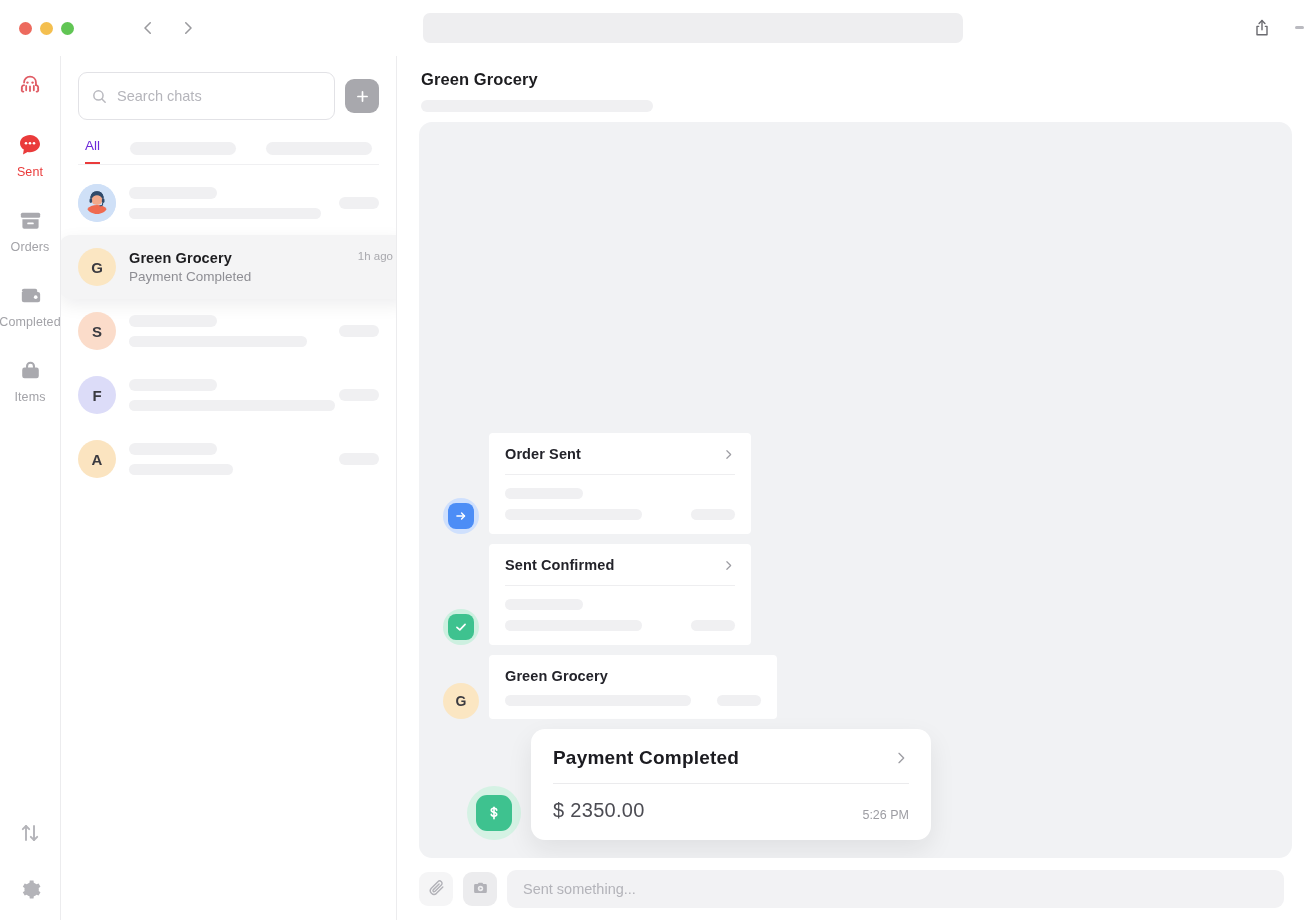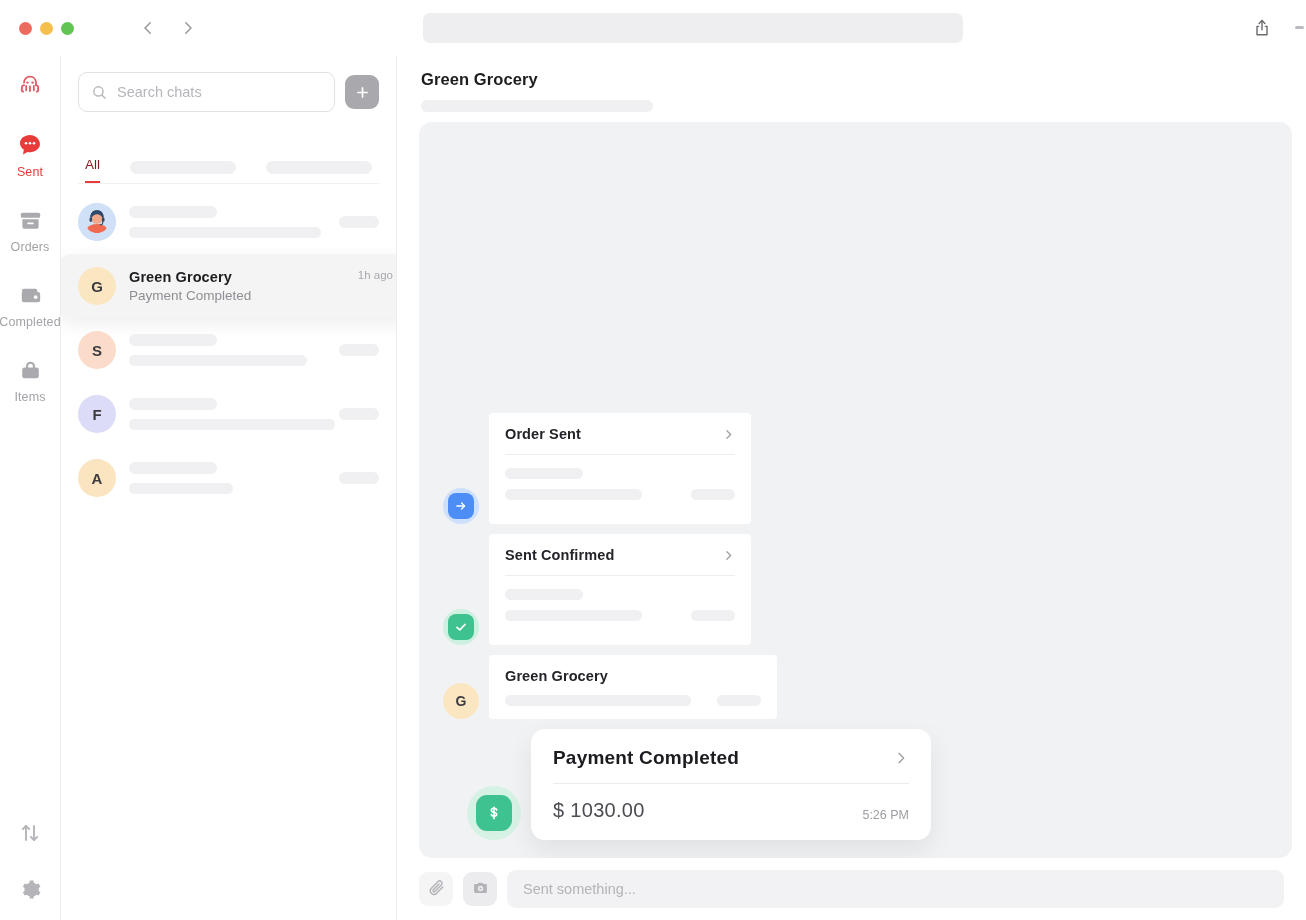--- a/index.html
+++ b/index.html
@@ -67,35 +67,35 @@
 
   
   .list {
     width: 336px; flex: 0 0 336px;
     border-right: 1px solid #ececee;
     background: #fff; position: relative;
     display: flex; flex-direction: column;
   }
   .search-row { display: flex; align-items: center; gap: 10px; padding: 16px 17px 0 17px; }
   .search-box {
-    flex: 1; height: 40px; border: 1px solid #e2e2e6; border-radius: 9px;
+    flex: 1; height: 48px; border: 1px solid #e2e2e6; border-radius: 9px;
     display: flex; align-items: center; gap: 9px; padding: 0 12px;
     background: #fff;
   }
   .search-box .sicon { color: #b9b9bf; display: flex; }
   .search-ph { font-size: 14.5px; color: #b5b5bb; }
   .add-btn {
     width: 34px; height: 34px; border-radius: 9px; background: #a8a8ad;
     color: #fff; display: flex; align-items: center; justify-content: center;
     font-size: 21px; font-weight: 300; line-height: 1; cursor: pointer;
   }
 
   .tabs { display: flex; align-items: flex-end; gap: 30px; padding: 18px 17px 0 24px; position: relative; }
   .tab { font-size: 13.5px; padding-bottom: 9px; cursor: pointer; }
-  .tab.active { color: #7f1d1d; border-bottom: 2.5px solid #ea3b3b; margin-top: 27px; }
+  .tab.active { color: #6d28d9; border-bottom: 2.5px solid #ea3b3b; }
   .tab-skel { height: 13px; border-radius: 7px; background: #f0f0f2; margin-bottom: 9px; }
   .tabs-rule { height: 1px; background: #f0f0f2; margin: 0 17px 0 17px; }
 
   .rows { flex: 1; overflow: hidden; padding-top: 6px; }
   .row { display: flex; align-items: center; gap: 13px; padding: 13px 17px; position: relative; }
   .row.selected {
     background: #f4f4f5; border-radius: 12px; margin: 0 -14px 0 -2px;
     padding-left: 19px; box-shadow: 0 6px 18px rgba(20,20,30,.07);
   }
   .av { width: 38px; height: 38px; border-radius: 50%; flex: 0 0 38px;
@@ -122,21 +122,21 @@
     padding: 0 24px;
   }
   .msgs { position: absolute; left: 24px; right: 24px; bottom: 18px; }
 
   .msg { display: flex; align-items: flex-end; gap: 10px; margin-bottom: 10px; }
   .badge-wrap { width: 36px; height: 36px; border-radius: 50%; flex: 0 0 36px;
                 display: flex; align-items: center; justify-content: center; }
   .badge { width: 26px; height: 26px; border-radius: 8px; display: flex;
            align-items: center; justify-content: center; color: #fff; }
 
-  .card { background: #fff; border-radius: 4px; padding: 13px 16px 24px 16px; min-width: 0; }
+  .card { background: #fff; border-radius: 4px; padding: 13px 16px 14px 16px; min-width: 0; }
   .card-head { display: flex; align-items: center; justify-content: space-between; gap: 16px; }
   .card-title { font-size: 14.5px; font-weight: 700; color: #23232a; letter-spacing: .1px; }
   .card-chev { color: #9d9da3; display: flex; }
   .card-rule { height: 1px; background: #eeeef0; margin: 12px 0 13px 0; }
   .card-skrow { display: flex; align-items: center; justify-content: space-between; gap: 16px; }
 
   .card.order { width: 262px; }
   .card.grocery { width: 288px; padding-bottom: 13px; }
 
   .card.payment {
@@ -450,21 +450,21 @@
               <div class="card-head">
                 <div class="pay-title">Payment Completed</div>
                 <span class="card-chev">
                   <svg width="16" height="16" viewBox="0 0 24 24" fill="none" stroke="currentColor" stroke-width="2" stroke-linecap="round" stroke-linejoin="round">
                       <polyline points="9 5 16 12 9 19"></polyline>
                     </svg>
                 </span>
               </div>
               <div class="pay-rule"></div>
               <div class="pay-bottom">
-                <div class="pay-amt">$ 1030.00</div>
+                <div class="pay-amt">$ 2350.00</div>
                 <div class="pay-time">5:26 PM</div>
               </div>
             </div>
           </div>
 
         </div>
       </div>
 
       <div class="composer">
         <div class="cbtn f">

